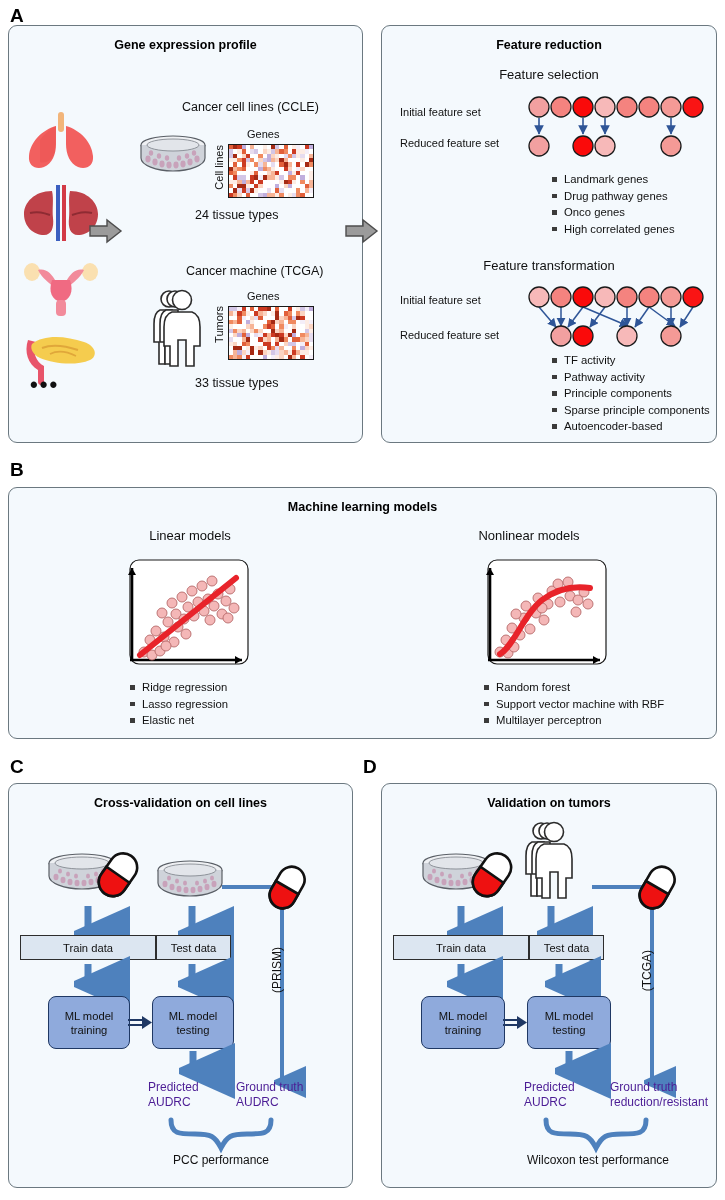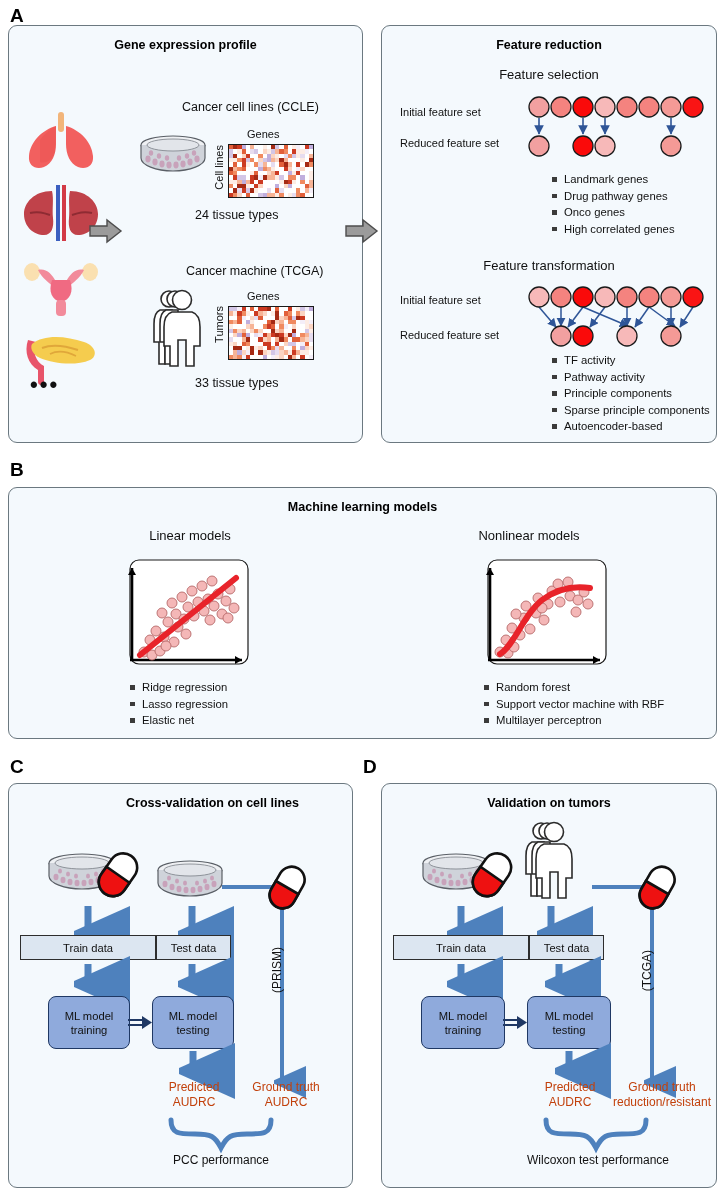--- a/index.html
+++ b/index.html
@@ -82,22 +82,22 @@
     position: absolute;
     background: #8faadc;
     border: 1.5px solid #1f3864;
     border-radius: 8px;
     display: flex; align-items: center; justify-content: center;
     text-align: center;
     font-size: 11.2px; color: #111; line-height: 14px;
   }
   .out-lbl {
     position: absolute;
-    text-align: center;
-    font-size: 12px; color: #c2410c;
+    text-align: left;
+    font-size: 12px; color: #4c1d95;
     line-height: 15px;
     white-space: nowrap;
   }
   .perf-lbl {
     position: absolute;
     text-align: center;
     font-size: 12px; color: #111;
     line-height: 15px;
     width: 170px;
   }
@@ -867,21 +867,21 @@
 </svg>
 
 <div class="bullets" style="left:484px; top:679px;">
   <div>Random forest</div>
   <div>Support vector machine with RBF</div>
   <div>Multilayer perceptron</div>
 </div>
 
 <div class="panel-letter" style="left:10px; top:757px;">C</div>
 <div class="panel-box" style="left:8px; top:783px; width:345px; height:405px;"></div>
-<div class="panel-title" style="left:8px; top:796px; width:345px;margin-left:32px;">Cross-validation on cell lines</div>
+<div class="panel-title" style="left:8px; top:796px; width:345px;">Cross-validation on cell lines</div>
 
 <svg width="100" height="56" viewBox="0 0 100 56" style="left:44px; top:847px;">
   <ellipse cx="38" cy="16" rx="33" ry="9" fill="#eef0f3" stroke="#5a5f66" stroke-width="1.2"></ellipse>
   <path d="M5 16 L5 29 C5 36 20 42 38 42 C56 42 71 36 71 29 L71 16" fill="#cfd3da" stroke="#5a5f66" stroke-width="1.2"></path>
   <ellipse cx="38" cy="16" rx="27" ry="6" fill="#e2e5ea" stroke="#7a7f86" stroke-width="0.8"></ellipse>
   <g fill="#c79ab5" opacity="0.85">
     <ellipse cx="12" cy="30" rx="2.5" ry="3.2"></ellipse>
       <ellipse cx="19" cy="33" rx="2.5" ry="3.2"></ellipse>
     <ellipse cx="26" cy="35" rx="2.5" ry="3.2"></ellipse>
       <ellipse cx="33" cy="36" rx="2.5" ry="3.2"></ellipse>

